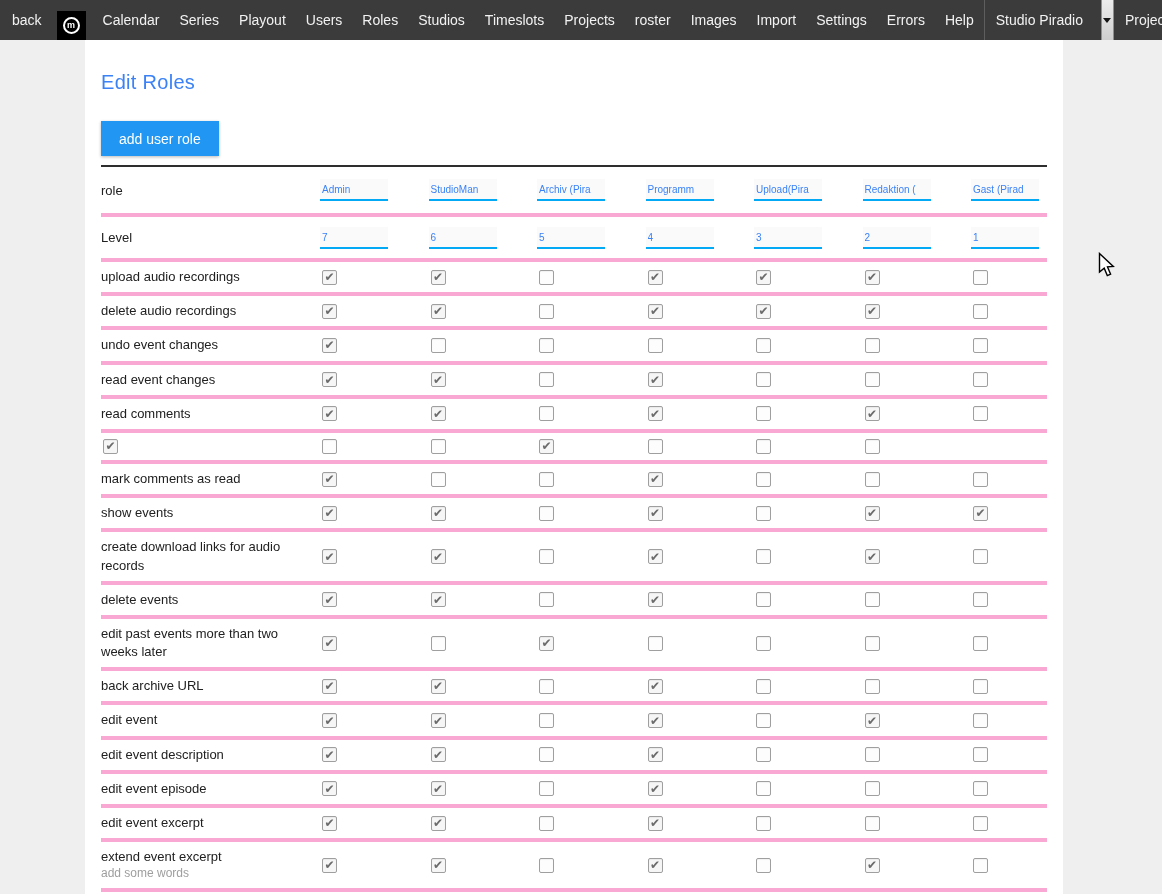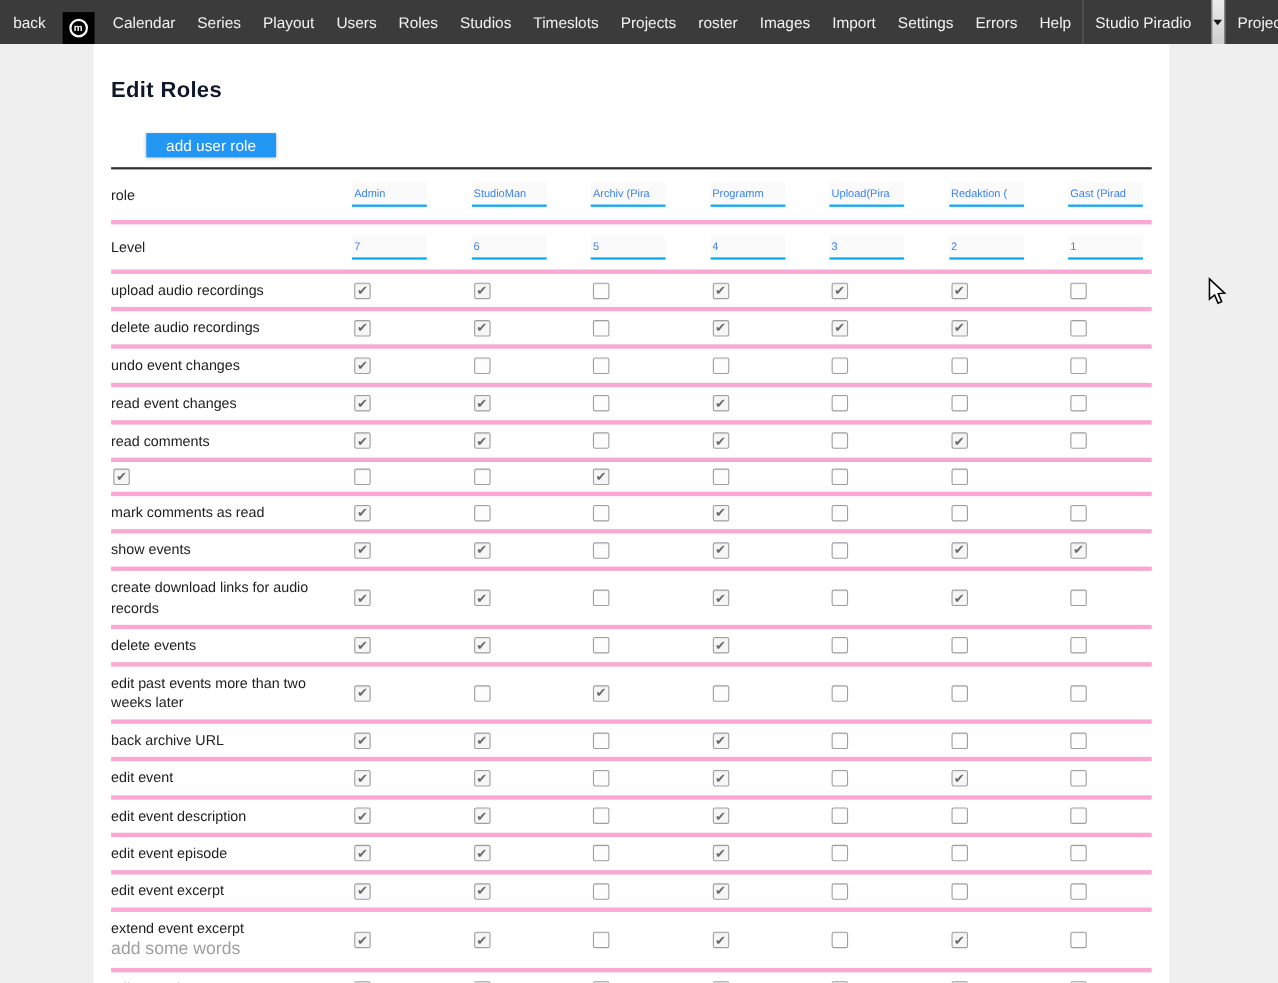--- a/index.html
+++ b/index.html
@@ -44,26 +44,26 @@
     background:linear-gradient(#ececec,#cfcfcf);
     border-left:1px solid #8f8f8f;border-right:1px solid #8f8f8f;
     display:flex;align-items:center;justify-content:center;cursor:pointer;
   }
   .tri-down{width:0;height:0;border-left:4px solid transparent;border-right:4px solid transparent;border-top:5px solid #141414;}
   
   .card{
     margin-left:85px;width:978px;min-height:854px;
     background:#ffffff;padding:0 16px;
   }
-  .page-title{margin:0;padding-top:31px;font-size:20px;font-weight:700;color:#0f172a;letter-spacing:.3px;}
+  .page-title{margin:0;padding-top:31px;font-size:20px;font-weight:400;color:#3b82f6;letter-spacing:.3px;}
   .add-btn{
-    display:inline-block;margin-top:27px;height:22px;min-width:114px;
+    display:inline-block;margin-top:27px;height:35px;min-width:114px;
     background:var(--accent);color:#fff;border:none;
     font-family:inherit;font-size:14px;padding:0 18px;
-    box-shadow:0 1px 3px rgba(0,0,0,.28);cursor:pointer;margin-left:32px;
+    box-shadow:0 1px 3px rgba(0,0,0,.28);cursor:pointer;
   }
   
   .roles-table{margin-top:9px;border-top:2px solid #2e2e2e;}
   .t-row{
     display:grid;
     grid-template-columns:219px repeat(6,108.5px) 92px;
     align-items:center;
     border-bottom:4px solid #f9a8d4;
     min-height:31px;
     font-size:13px;color:#212121;
@@ -72,21 +72,21 @@
   .t-row.header-level{min-height:45px;}
   .head-label{padding:2px 8px 2px 0;}
   .mat-input{
     width:68px;border:none;outline:none;
     border-bottom:2px solid var(--underline);
     background:#fafafa;
     font-family:"Liberation Sans",sans-serif;font-size:10px;color:#3b82f6;
     padding:5px 2px 4px;
   }
   .perm-label{line-height:1.4;padding:6px 10px 6px 0;}
-  .perm-sub{font-size:16px;color:#9e9e9e;line-height:1.3;}
+  .perm-sub{font-size:12px;color:#9e9e9e;line-height:1.3;}
   .cb{
     width:15px;height:15px;margin-left:2px;
     border:1px solid #9f9f9f;border-radius:2px;
     background:#fdfdfd;
     display:flex;align-items:center;justify-content:center;
     font-size:12px;color:#6b6b6b;cursor:pointer;
     box-shadow:inset 0 1px 1px rgba(0,0,0,.05);
   }
   .cb.checked{background:#f6f6f6;}
   .cb.checked::after{content:"\2714";}

